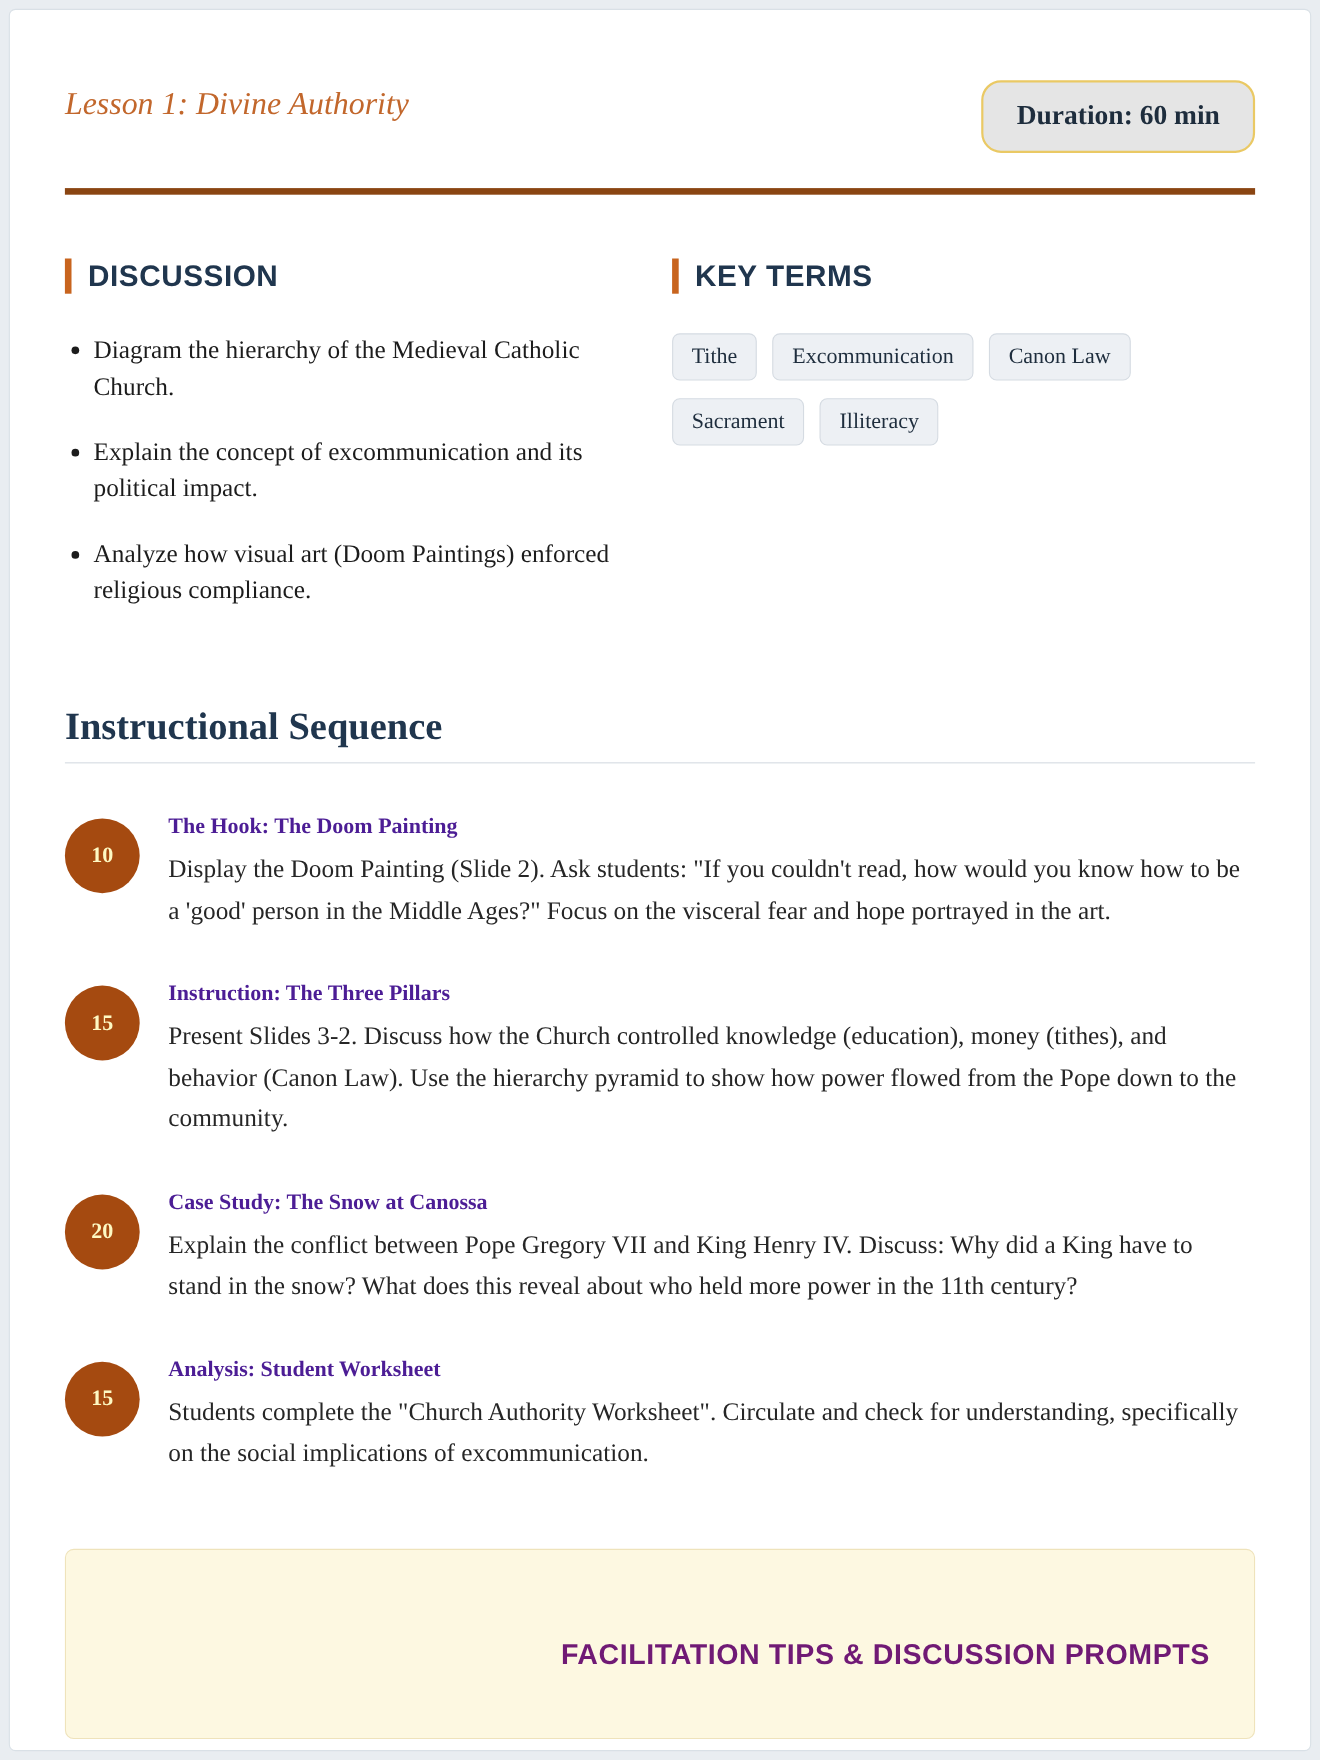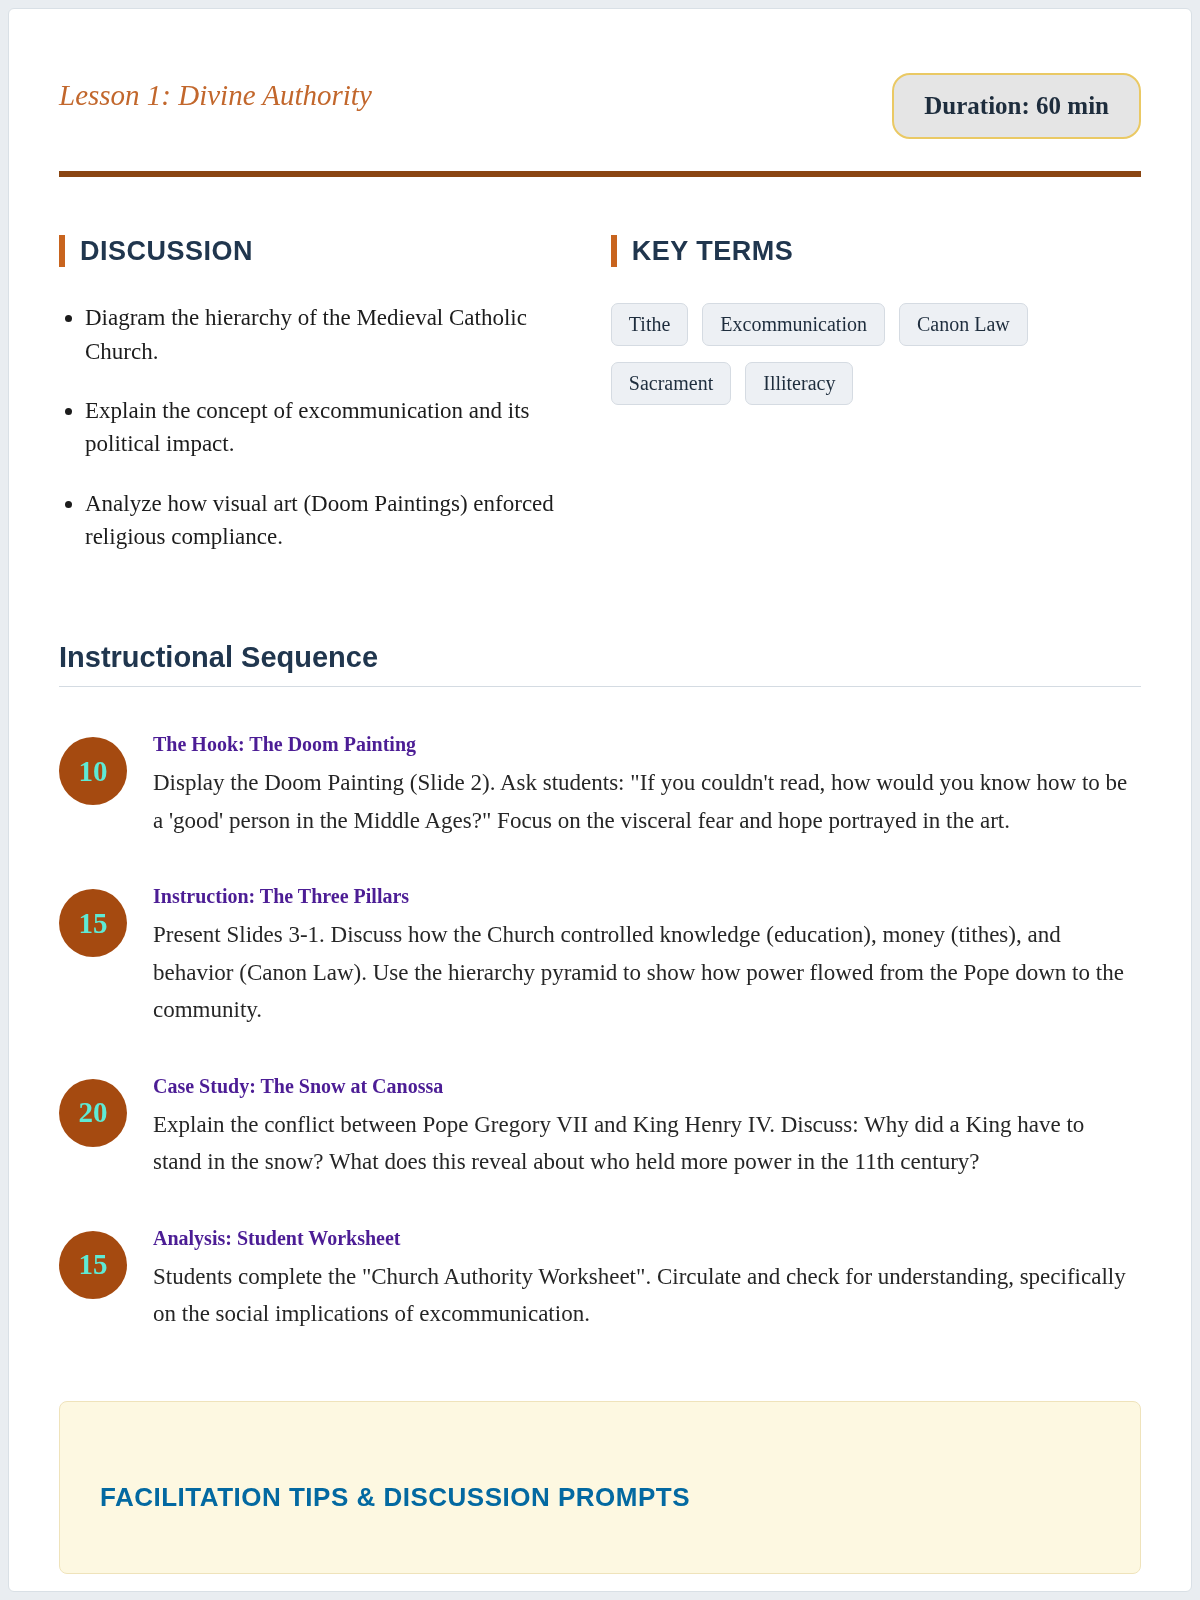--- a/index.html
+++ b/index.html
@@ -47,45 +47,45 @@
   .chip {
     background:#edf0f4; border:1px solid #d5dbe2; border-radius:7px;
     padding:9px 17px; font-size:20px; font-weight:normal; color:#1e2d3d; white-space:nowrap;
   }
 
   
   .sequence-heading-row {
     margin-top:62px; border-bottom:1px solid #d4dbe2; padding-bottom:12px;
   }
   .sequence-heading {
-    font-family:Liberation Sans, sans-serif;
-    font-size:29px; font-weight:bold; color:#20364e;
+    font-family:Liberation Serif, serif;
+    font-size:35px; font-weight:bold; color:#20364e;
   }
 
   .step { display:flex; gap:26px; margin-top:46px; }
   .step-circle {
     flex:0 0 68px; width:68px; height:68px; border-radius:50%;
-    background:#a54a10; color:#5eead4; font-size:29px; font-weight:bold;
+    background:#a54a10; color:#fef9c3; font-size:20px; font-weight:bold;
     display:flex; align-items:center; justify-content:center; margin-top:4px;
   }
   .step-title {
     font-size:20px; font-weight:bold; color:#4c1d95; margin-bottom:8px;
   }
   .step-body {
     font-size:23px; line-height:1.63; color:#262626; max-width:975px;
   }
 
   
   .tips-panel {
     margin-top:68px; background:#fdf8e1; border:1px solid #efe3bb; border-radius:8px;
     padding:80px 40px 60px 40px;
   }
   .tips-heading {
     font-family:"Liberation Sans","DejaVu Sans",sans-serif;
-    font-size:26px; font-weight:bold; color:#0369a1; letter-spacing:0.5px;
+    font-size:26px; font-weight:bold; color:#701a75; letter-spacing:0.5px;text-align:right;
   }
 </style>
 </head>
 <body>
 
 <div class="page">
 
   <div class="header-row">
     <div>
       <div class="doc-subtitle">Lesson 1: Divine Authority</div>
@@ -124,21 +124,21 @@
     <div>
       <div class="step-title">The Hook: The Doom Painting</div>
       <div class="step-body">Display the Doom Painting (Slide 2). Ask students: "If you couldn't read, how would you know how to be a 'good' person in the Middle Ages?" Focus on the visceral fear and hope portrayed in the art.</div>
     </div>
   </div>
 
   <div class="step">
     <div class="step-circle">15</div>
     <div>
       <div class="step-title">Instruction: The Three Pillars</div>
-      <div class="step-body">Present Slides 3-1. Discuss how the Church controlled knowledge (education), money (tithes), and behavior (Canon Law). Use the hierarchy pyramid to show how power flowed from the Pope down to the community.</div>
+      <div class="step-body">Present Slides 3-2. Discuss how the Church controlled knowledge (education), money (tithes), and behavior (Canon Law). Use the hierarchy pyramid to show how power flowed from the Pope down to the community.</div>
     </div>
   </div>
 
   <div class="step">
     <div class="step-circle">20</div>
     <div>
       <div class="step-title">Case Study: The Snow at Canossa</div>
       <div class="step-body">Explain the conflict between Pope Gregory VII and King Henry IV. Discuss: Why did a King have to stand in the snow? What does this reveal about who held more power in the 11th century?</div>
     </div>
   </div>

